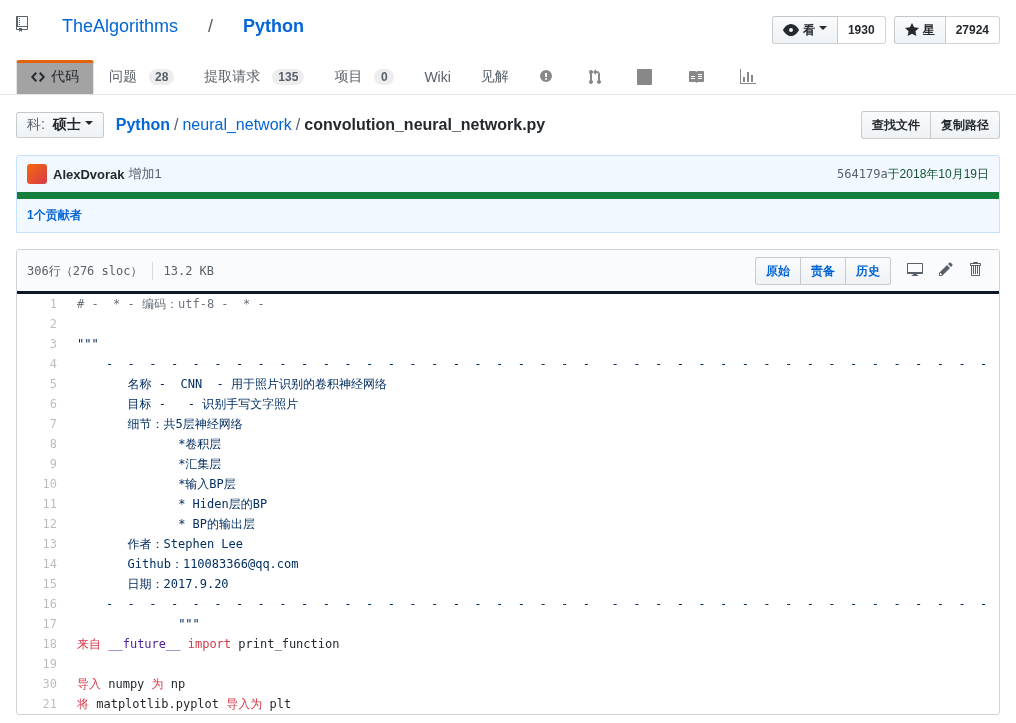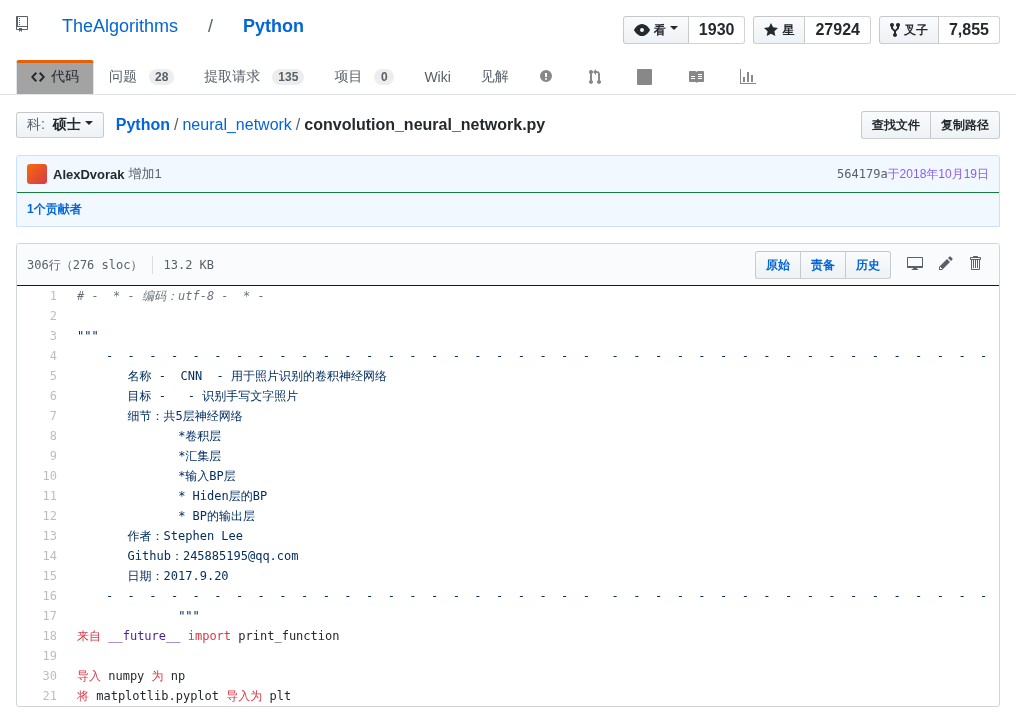--- a/index.html
+++ b/index.html
@@ -7,21 +7,21 @@
 a { color: #0366d6; text-decoration: none; }
 .repohead { padding-top: 16px; margin-bottom: 16px; border-bottom: 1px solid #e1e4e8; }
 .repohead-top { display: flex; justify-content: space-between; align-items: flex-start; padding: 0 16px 16px 16px; }
 .repo-title { display: flex; align-items: center; font-size: 18px; font-weight: 400; gap: 24px; }
 .repo-icon { margin-right: 6px; color: #586069; }
 .repo-title .sep { margin: 0 6px; color: #586069; }
 .pagehead-actions { display: flex; list-style: none; gap: 8px; }
 .btn-group { display: flex; }
 .btn { display: inline-flex; align-items: center; padding: 3px 10px; font-size: 12px; font-weight: 600; line-height: 20px; color: #24292e; background: linear-gradient(-180deg,#fafbfc,#eff3f6 90%); border: 1px solid rgba(27,31,35,.2); border-radius: 3px; cursor: pointer; }
 .btn svg, .btn .icon { margin-right: 4px; }
-.social-count { display: inline-flex; align-items: center; padding: 3px 10px; font-size: 16px; font-weight: 600; line-height: 20px; background: #fff; border: 1px solid rgba(27,31,35,.2); border-left: 0; border-radius: 0 3px 3px 0; }
+.social-count { display: inline-flex; align-items: center; padding: 3px 10px; font-size: 12px; font-weight: 600; line-height: 20px; background: #fff; border: 1px solid rgba(27,31,35,.2); border-left: 0; border-radius: 0 3px 3px 0; }
 .btn-group .btn:first-child { border-radius: 3px 0 0 3px; }
 .reponav { display: flex; padding: 0 16px; }
 .reponav-item { display: flex; align-items: center; padding: 7px 14px 8px; color: #586069; border: 1px solid transparent; border-bottom: 0; border-radius: 3px 3px 0 0; }
 .reponav-item.selected { color: #24292e; background: #a3a3a3; border-color: #e36209 #e1e4e8 transparent; border-top-width: 3px; padding-top: 5px; }
 .reponav-item svg, .reponav-item .icon { margin-right: 6px; fill: currentColor; color: #888; }
 .reponav-item.selected svg { color: #24292e; }
 .counter { display: inline-block; min-width: 20px; padding: 2px 6px; font-size: 12px; font-weight: 600; line-height: 1; color: #586069; background: rgba(27,31,35,.08); border-radius: 20px; margin-left: 12px; text-align: center; }
 .file-nav { display: flex; justify-content: space-between; align-items: center; margin: 0 16px 16px; }
 .breadcrumb { display: flex; align-items: center; font-size: 16px; }
 .branch-select { display: inline-flex; align-items: center; padding: 3px 10px; font-size: 14px; background: linear-gradient(-180deg,#fafbfc,#eff3f6 90%); border: 1px solid rgba(27,31,35,.2); border-radius: 3px; margin-right: 12px; cursor: pointer; }
@@ -32,39 +32,39 @@
 .breadcrumb strong { font-weight: 600; color: #24292e; }
 .file-actions { display: flex; gap: 0; }
 .file-actions .btn:first-child { border-radius: 3px 0 0 3px; }
 .file-actions .btn:last-child { border-radius: 0 3px 3px 0; border-left: 0; }
 .commit-tease { margin: 0 16px; border: 1px solid #c8e1ff; border-radius: 3px 3px 0 0; background: #f1f8ff; }
 .commit-row { display: flex; align-items: center; padding: 8px 10px; font-size: 13px; }
 .avatar { width: 20px; height: 20px; border-radius: 3px; background: linear-gradient(135deg,#f66a0a,#d73a49); margin-right: 6px; flex-shrink: 0; }
 .commit-author { font-weight: 600; color: #24292e; margin-right: 4px; }
 .commit-msg { color: #586069; }
 .commit-sha { flex: 1; text-align: right; color: #586069; font-family: SFMono-Regular,Consolas,monospace; font-size: 12px; }
-.commit-date { color: #8b5cf6; font-size: 12px; }
-.contributors { padding: 8px 10px; border-top: 1px solid #15803d; font-size: 12px; }
+.commit-date { color: #14532d; font-size: 12px; }
+.contributors { padding: 8px 10px; border-top: 7px solid #15803d; font-size: 12px; }
 .contributors a { font-weight: 600; }
 .file-box { margin: 16px 16px 0; border: 1px solid #d1d5da; border-radius: 3px; }
-.file-header { display: flex; justify-content: space-between; align-items: center; padding: 5px 10px; background: #fafbfc; border-bottom: 1px solid #0f172a; border-radius: 3px 3px 0 0; }
+.file-header { display: flex; justify-content: space-between; align-items: center; padding: 5px 10px; background: #fafbfc; border-bottom: 3px solid #0f172a; border-radius: 3px 3px 0 0; }
 .file-info { font-family: SFMono-Regular,Consolas,monospace; font-size: 12px; color: #586069; }
 .file-info .divider { display: inline-block; width: 1px; height: 18px; background: #ddd; margin: 0 10px; vertical-align: middle; }
 .file-header-actions { display: flex; align-items: center; }
 .btn-group-sm { display: flex; margin-right: 8px; }
 .btn-sm { padding: 3px 10px; font-size: 12px; line-height: 20px; background: linear-gradient(-180deg,#fafbfc,#eff3f6 90%); border: 1px solid rgba(27,31,35,.2); cursor: pointer; font-weight: 600; }
 .btn-group-sm .btn-sm:first-child { border-radius: 3px 0 0 3px; }
 .btn-group-sm .btn-sm:not(:first-child) { border-left: 0; }
 .btn-group-sm .btn-sm:last-child { border-radius: 0 3px 3px 0; }
 .icon-btn { padding: 6px 8px; color: #586069; cursor: pointer; }
 .blob-wrapper { overflow-x: auto; }
 table.blob { width: 100%; border-collapse: collapse; tab-size: 8; }
 td.blob-num { width: 50px; min-width: 50px; padding: 0 10px; text-align: right; font-family: SFMono-Regular,Consolas,monospace; font-size: 12px; line-height: 20px; color: rgba(27,31,35,.3); user-select: none; vertical-align: top; }
 td.blob-code { padding: 0 10px; font-family: SFMono-Regular,Consolas,"Microsoft YaHei",monospace; font-size: 12px; line-height: 20px; color: #24292e; white-space: pre; vertical-align: top; }
-.pl-c { color: #6a737d; font-style: italic; }
+.pl-c { color: #6a737d; }
 .pl-s { color: #032f62; }
 .pl-k { color: #d73a49; }
 .pl-en { color: #4c1d95; }
 </style>
 </head>
 <body>
 
 <div class="repohead">
   <div class="repohead-top">
     <div class="repo-title">
@@ -90,29 +90,20 @@
       </li>
       <li class="btn-group">
         <span class="btn">
           <svg width="14" height="16" viewBox="0 0 14 16" fill="currentColor">
               <path d="M14 6l-4.9-.64L7 1 4.9 5.36 0 6l3.6 3.26L2.67 14 7 11.67 11.33 14l-.93-4.74z"></path>
             </svg>
           <span>星</span>
         </span>
         <span class="social-count">27924</span>
       </li>
-      <li class="btn-group">
-        <span class="btn">
-          <svg width="10" height="16" viewBox="0 0 10 16" fill="currentColor">
-              <path d="M8 1a1.993 1.993 0 00-1 3.72V6L5 8 3 6V4.72A1.993 1.993 0 002 1a1.993 1.993 0 00-1 3.72V6.5l3 3v1.78A1.993 1.993 0 005 15a1.993 1.993 0 001-3.72V9.5l3-3V4.72A1.993 1.993 0 008 1z"></path>
-            </svg>
-          <span>叉子</span>
-        </span>
-        <span class="social-count">7,855</span>
-      </li>
     </ul>
   </div>
 
   <nav class="reponav">
     <a class="reponav-item selected">
       <svg width="14" height="16" viewBox="0 0 14 16" fill="currentColor">
           <path d="M9.5 3L8 4.5 11.5 8 8 11.5 9.5 13 14 8 9.5 3zm-5 0L0 8l4.5 5L6 11.5 2.5 8 6 4.5 4.5 3z"></path>
         </svg>
       <span>代码</span>
     </a>
@@ -261,21 +252,21 @@
         <tr>
             <td class="blob-num">12</td>
             <td class="blob-code"><span class="pl-s">              * BP的输出层</span></td>
           </tr>
         <tr>
             <td class="blob-num">13</td>
             <td class="blob-code"><span class="pl-s">       作者：Stephen Lee</span></td>
           </tr>
         <tr>
             <td class="blob-num">14</td>
-            <td class="blob-code"><span class="pl-s">       Github：245885195@qq.com</span></td>
+            <td class="blob-code"><span class="pl-s">       Github：110083366@qq.com</span></td>
           </tr>
         <tr>
             <td class="blob-num">15</td>
             <td class="blob-code"><span class="pl-s">       日期：2017.9.20</span></td>
           </tr>
         <tr>
             <td class="blob-num">16</td>
             <td class="blob-code"><span class="pl-s">    -  -  -  -  -  -  -  -  -  -  -  -  -  -  -  -  -  -  -  -  -  -  -   -  -  -  -  -  -  -  -  -  -  -  -  -  -  -  -  -  -  -  -  -  -  -  - -  -  -  -  -  -  -  -  -  -  -  -  -  - </span></td>
           </tr>
         <tr>

